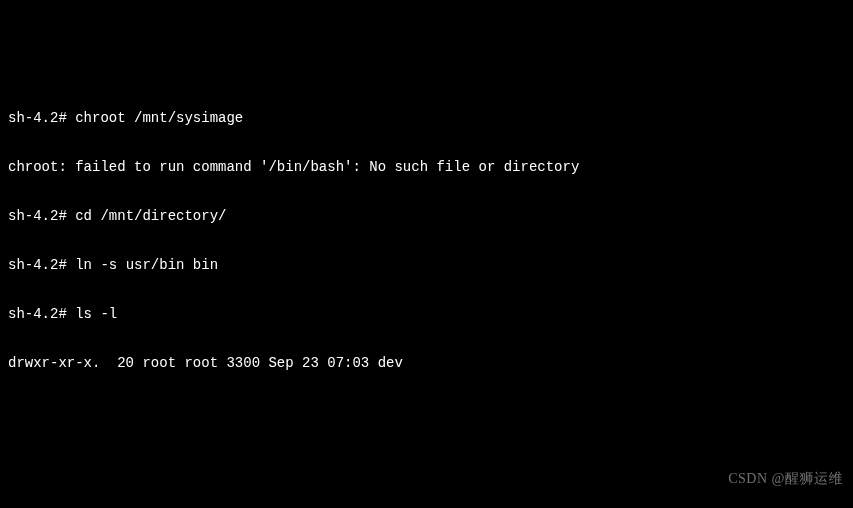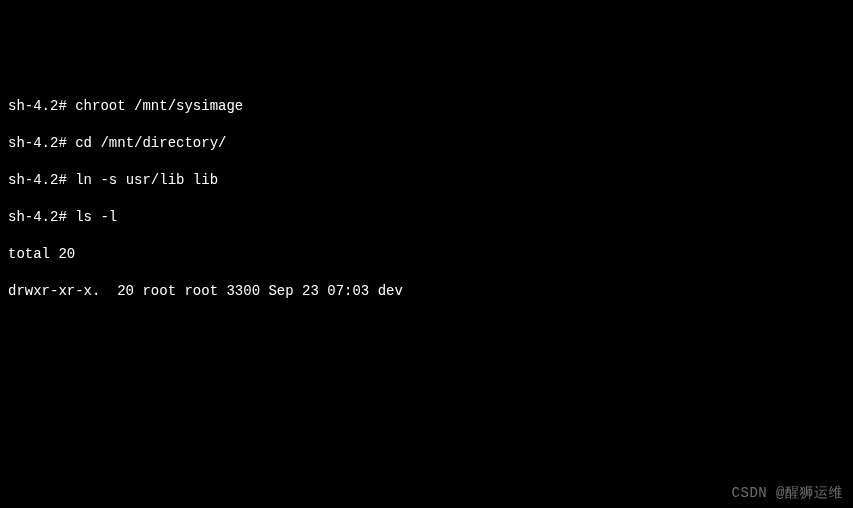--- a/index.html
+++ b/index.html
@@ -9,42 +9,42 @@
       font-family: "Courier New", Consolas, monospace;
       font-size: 14px;
       line-height: 18.5px;
       padding: 4px 8px;
       width: 853px;
       height: 508px;
       overflow: hidden;
       white-space: pre;
       position: relative;
     }
-    .line { display: block; }
+    .line { display: block; margin-top: 12px; }
     .watermark {
       position: absolute;
       right: 10px;
-      bottom: 6px;
+      bottom: 20px;
       color: rgba(200,200,200,0.55);
-      font-family: Liberation Mono, monospace;
+      font-family: Liberation Serif, serif;
       font-size: 14px;
       letter-spacing: 0.5px;
     }
   </style>
 </head>
 <body>
 
 
 
 <div>
 <span class="line"><span>sh-4.2# </span><span>chroot /mnt/sysimage</span></span>
+<span class="line">chroot: failed to run command '/bin/bash': No such file or directory</span>
 <span class="line"><span>sh-4.2# </span><span>cd /mnt/directory/</span></span>
-<span class="line"><span>sh-4.2# </span><span>ln -s usr/lib lib</span></span>
+<span class="line"><span>sh-4.2# </span><span>ln -s usr/bin bin</span></span>
 <span class="line"><span>sh-4.2# </span><span>ls -l</span></span>
-<span class="line">total 20</span>
 <span class="line">drwxr-xr-x.  20 root root 3300 Sep 23 07:03 dev</span>
 
 
 
 
 
 
 
 
 

